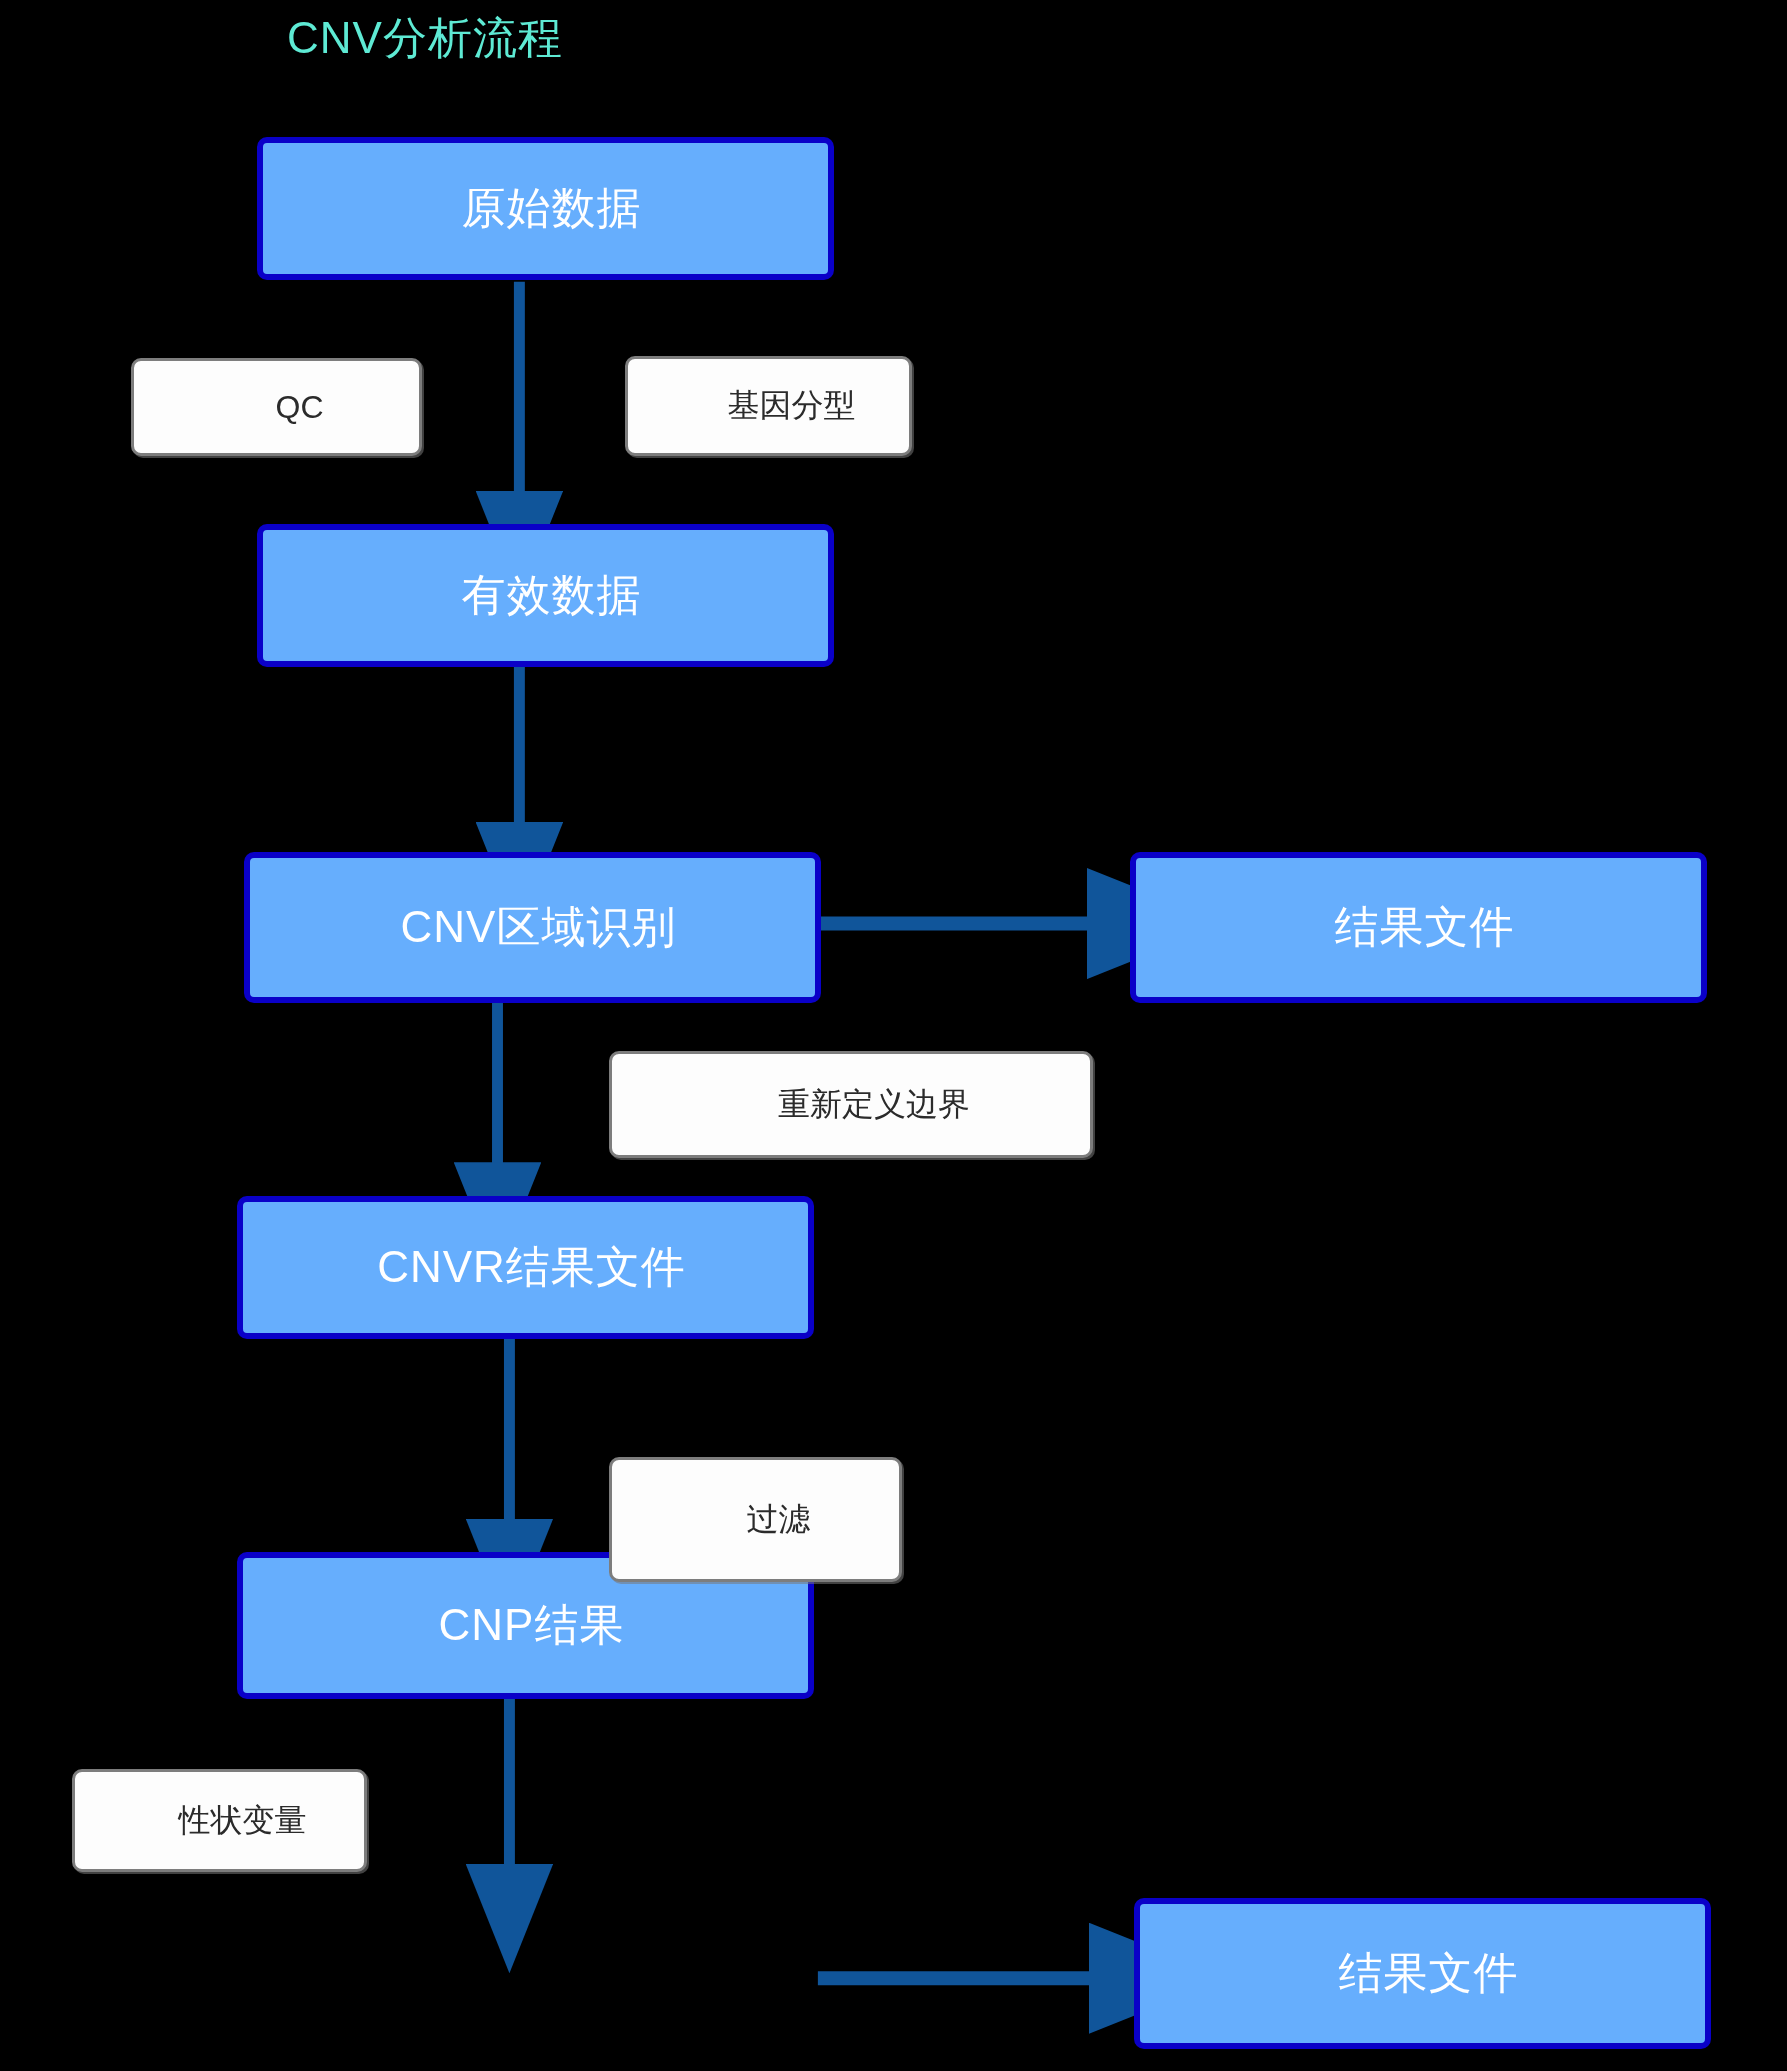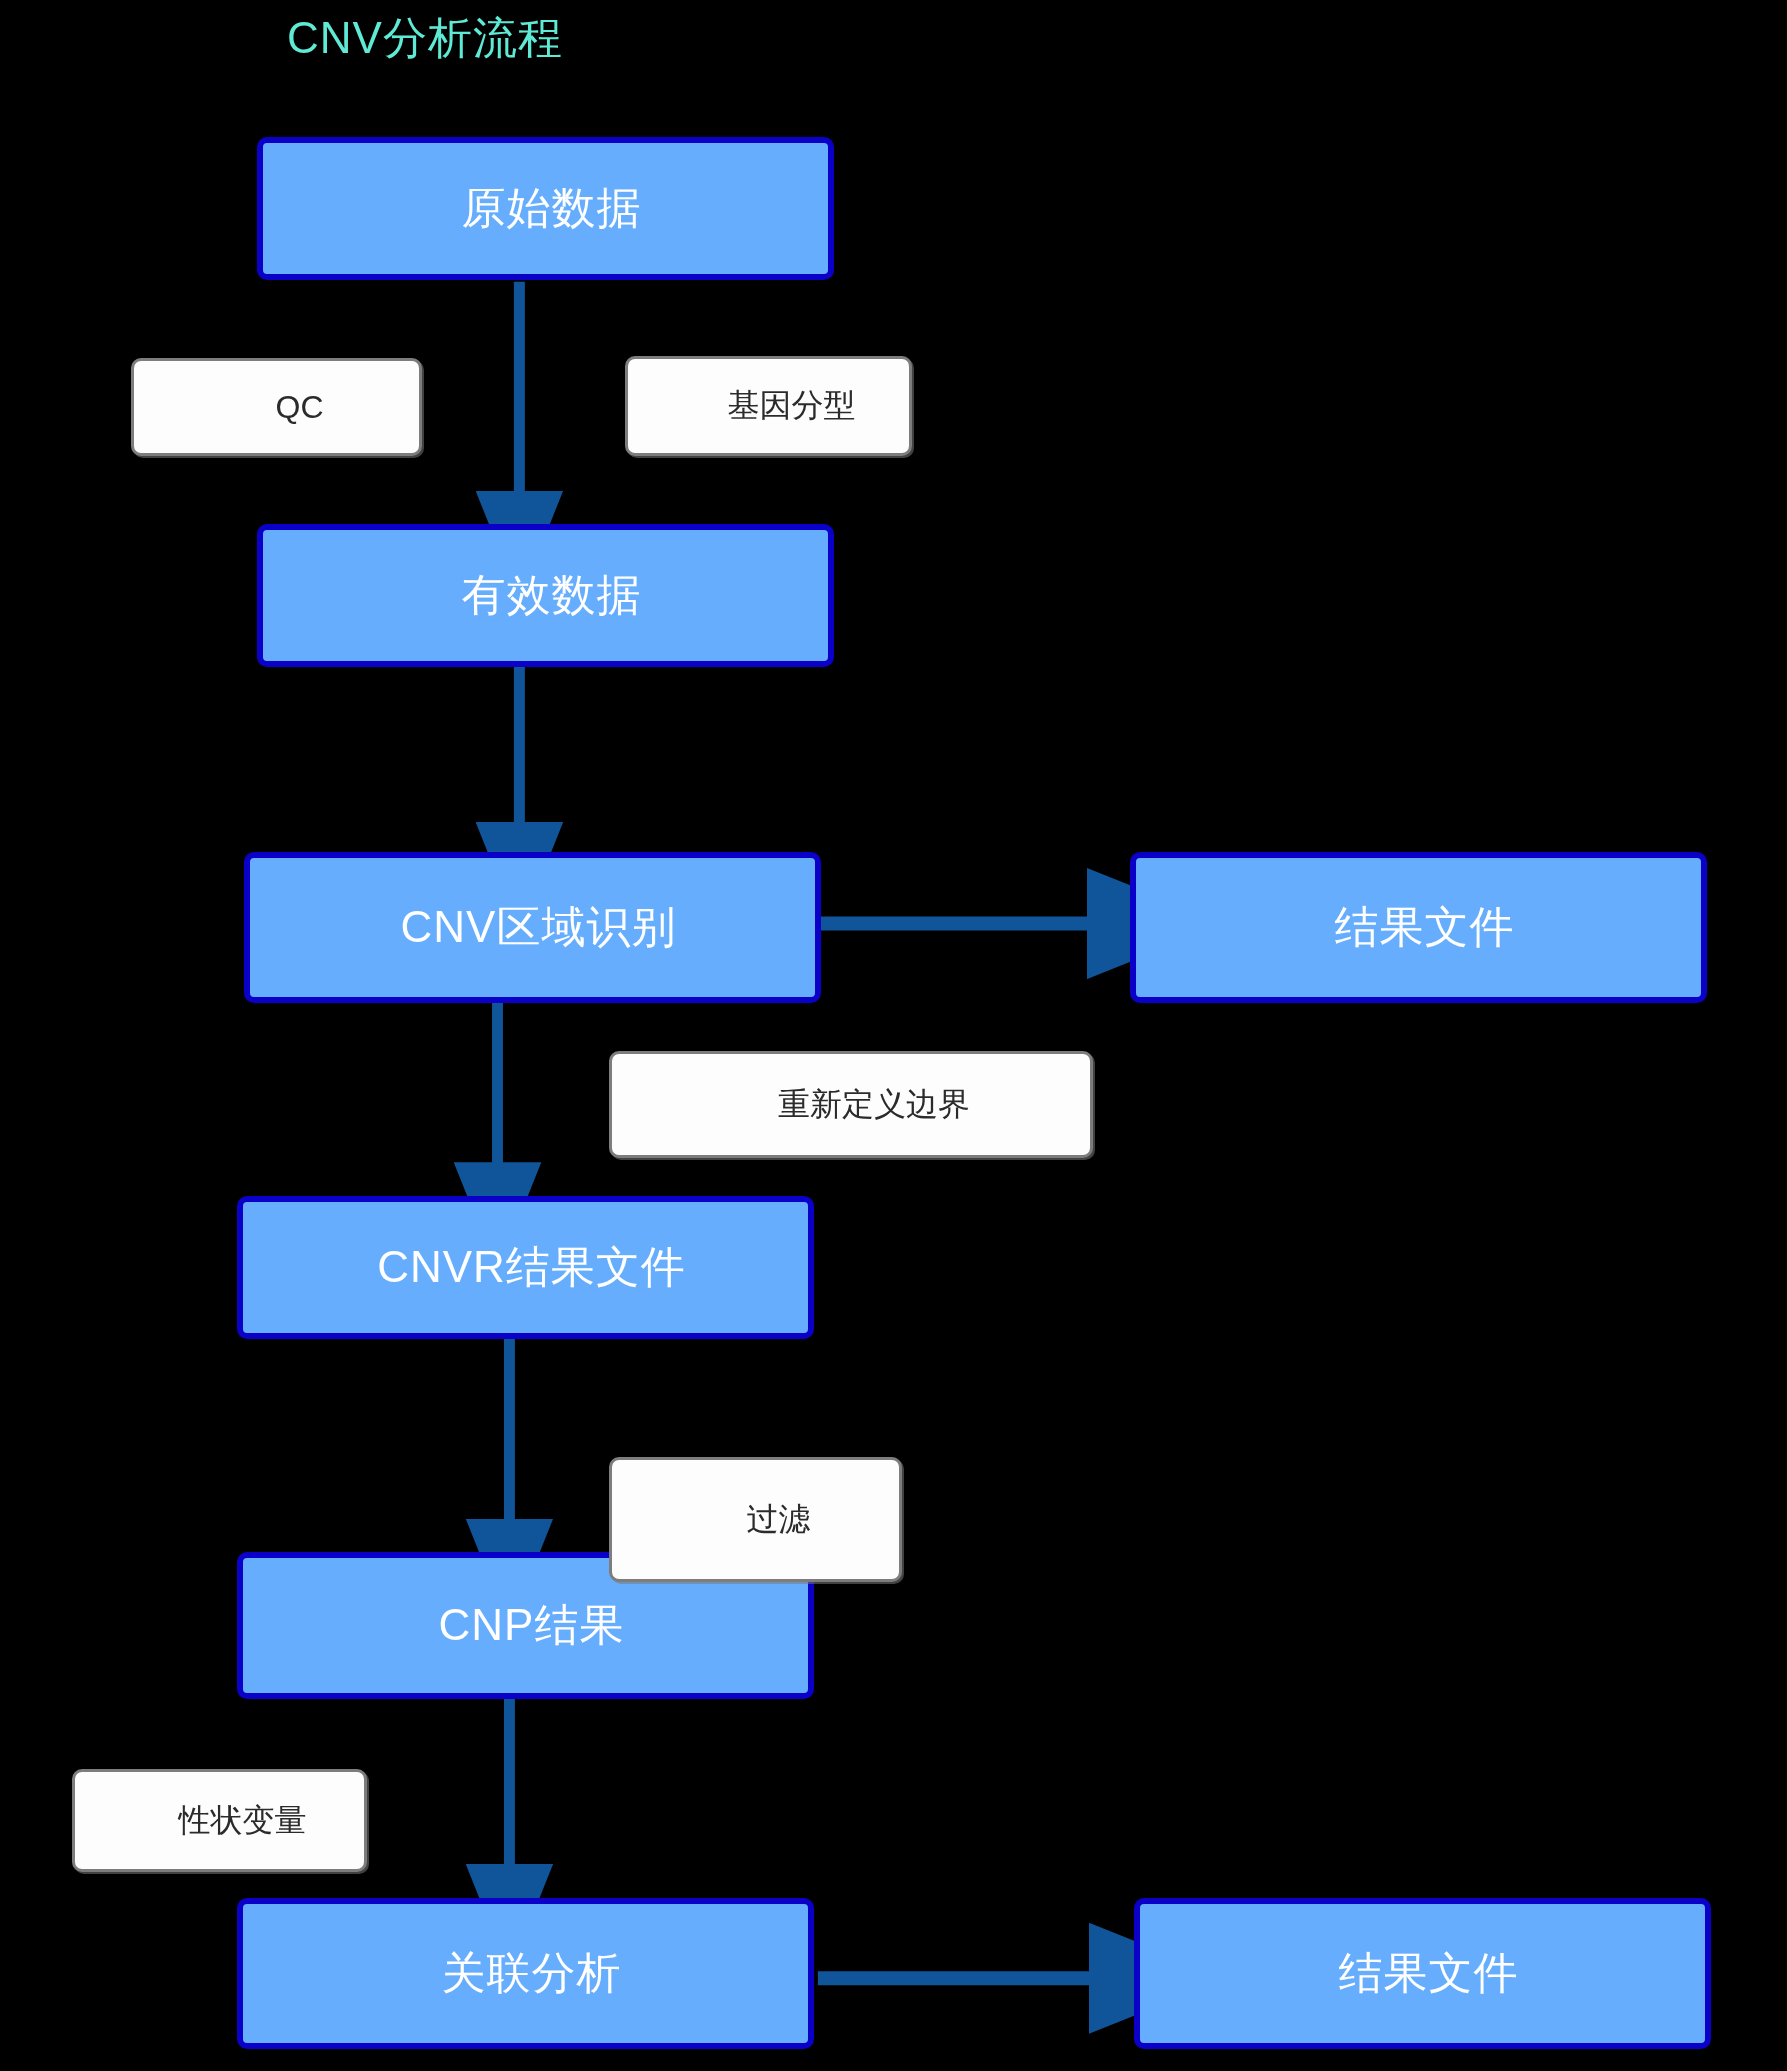--- a/index.html
+++ b/index.html
@@ -113,23 +113,20 @@
   </div>
 
   <div class="node" style="left:237px; top:1196px; width:577px; height:143px;">
     <span>CNVR结果文件</span>
   </div>
 
   <div class="node" style="left:237px; top:1552px; width:577px; height:147px;">
     <span>CNP结果</span>
   </div>
 
-  <div class="node" style="left:237px; top:1898px; width:577px; height:151px;">
-    <span>关联分析</span>
-  </div>
 
   <div class="node" style="left:1134px; top:1898px; width:577px; height:151px;">
     <span>结果文件</span>
   </div>
 
   <div class="label" style="left:131px; top:358px; width:291px; height:98px;">
     <span>QC</span>
   </div>
 
   <div class="label" style="left:625px; top:356px; width:287px; height:100px;">

